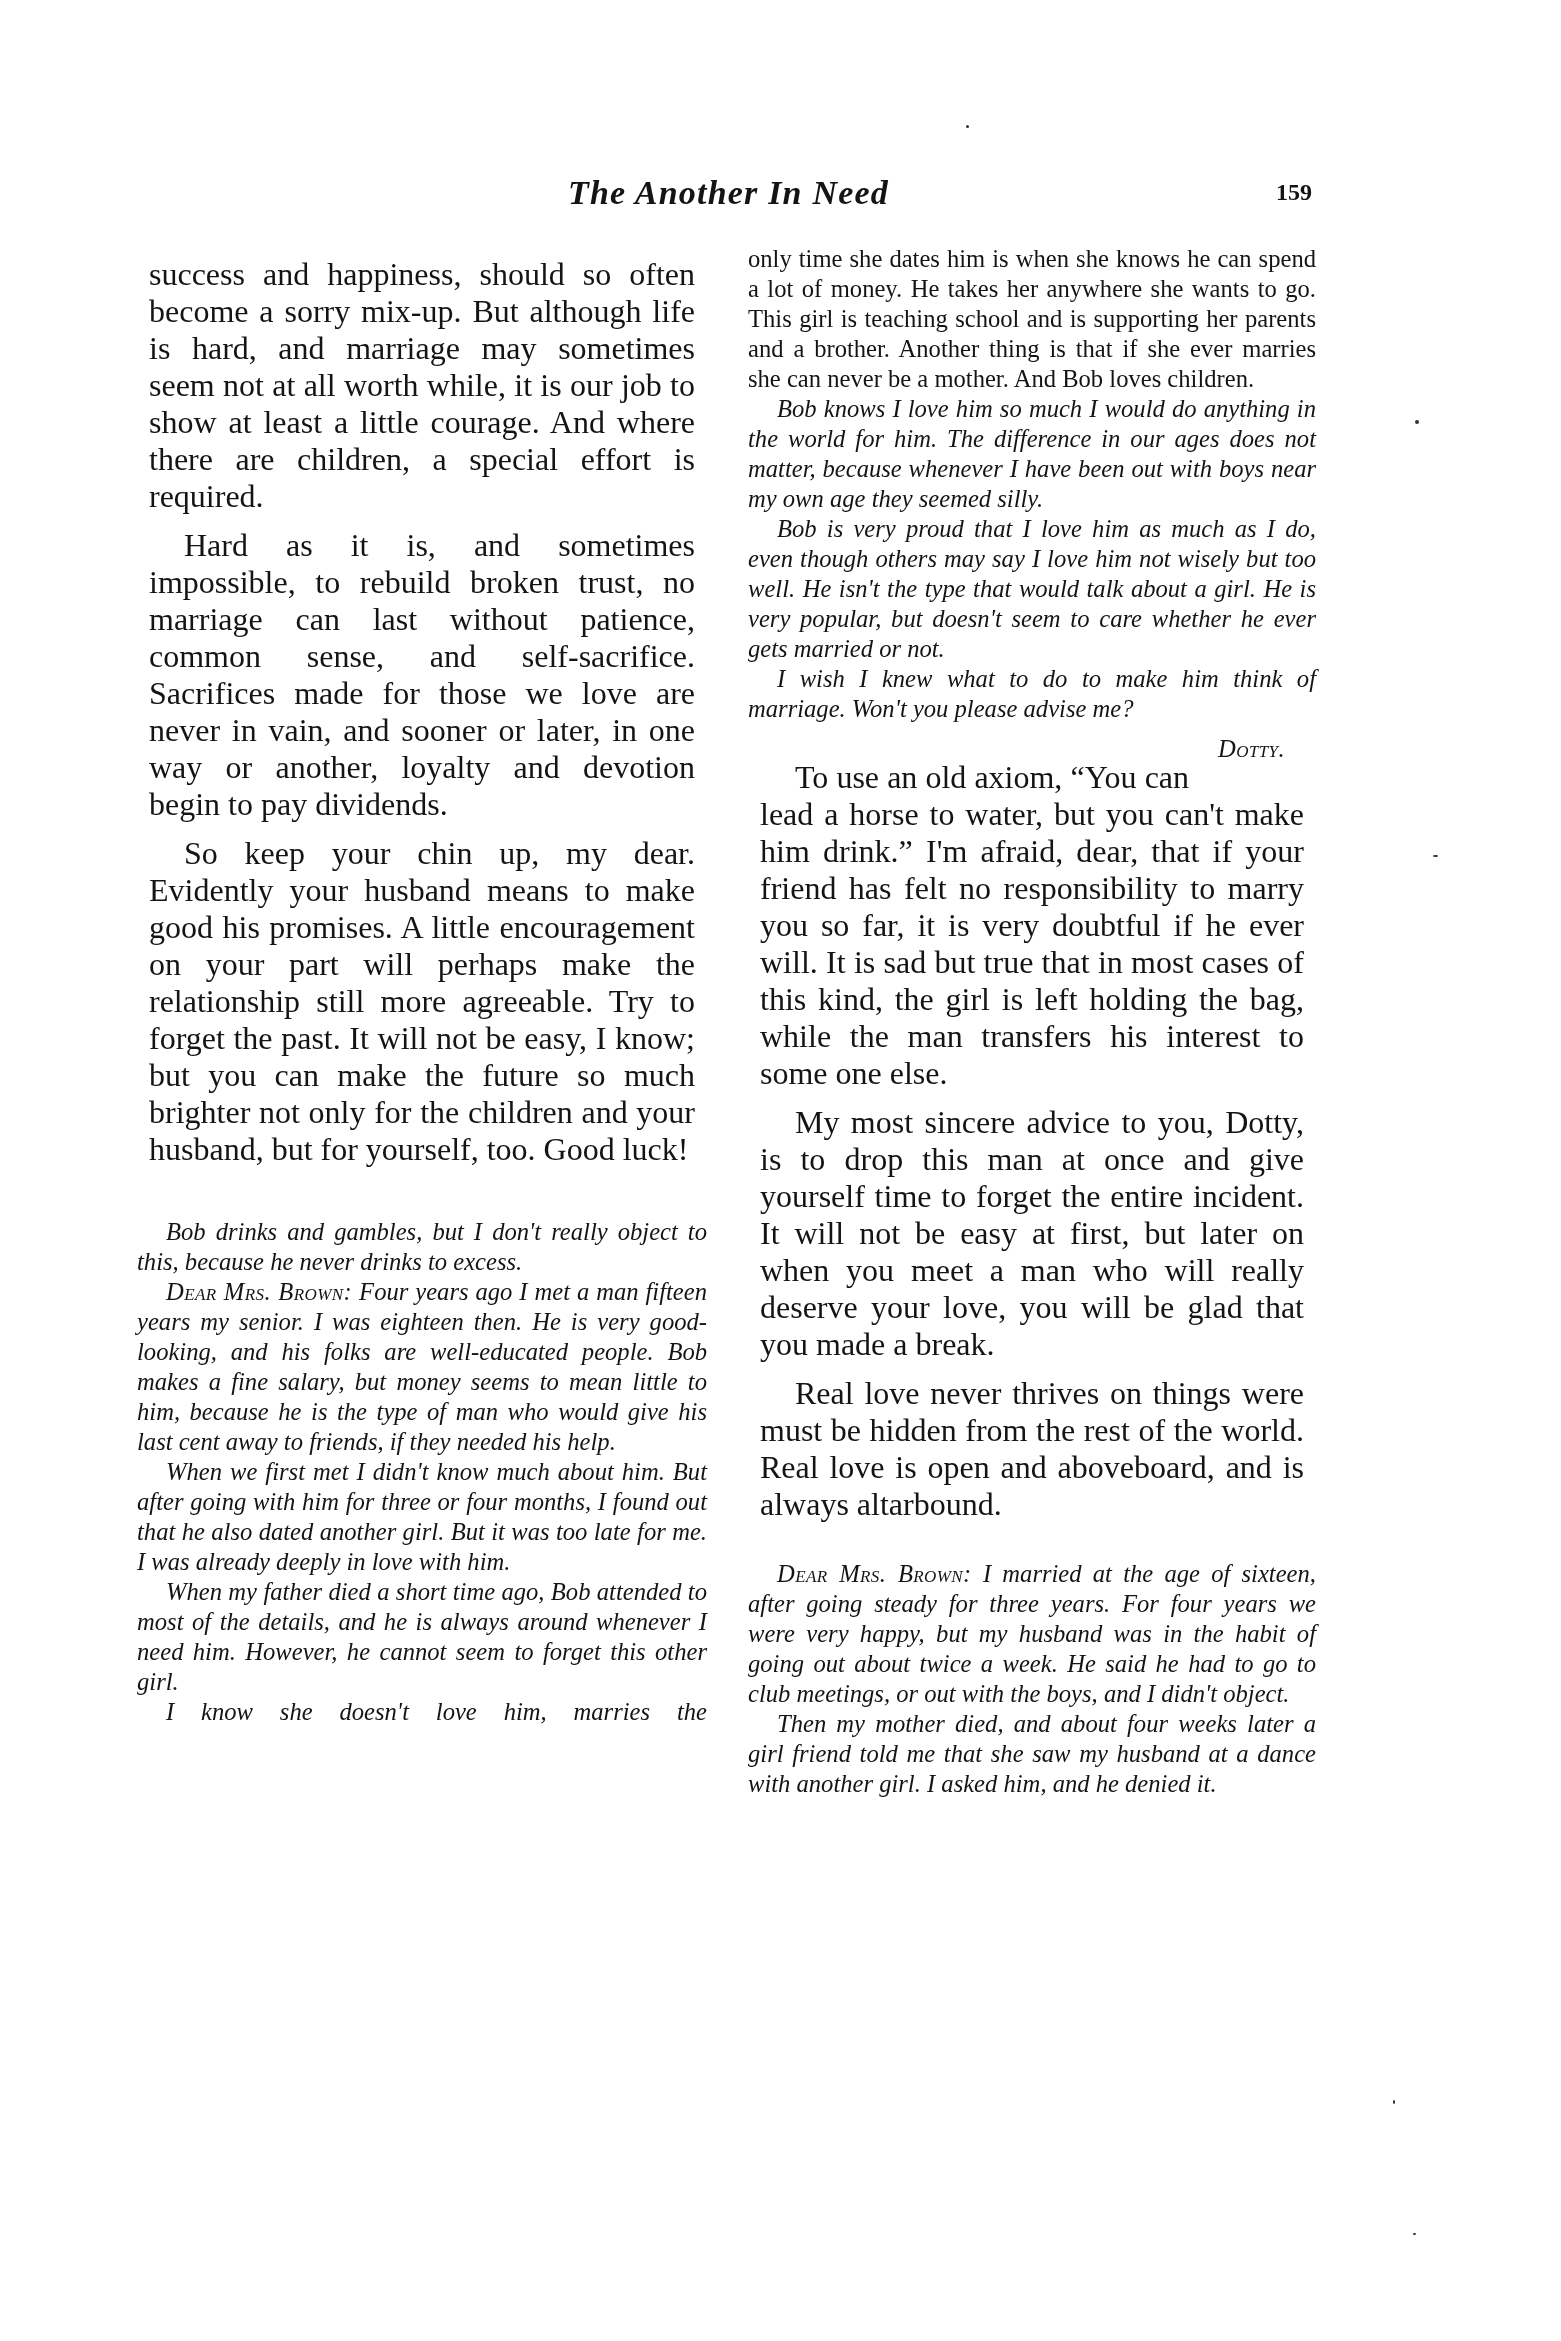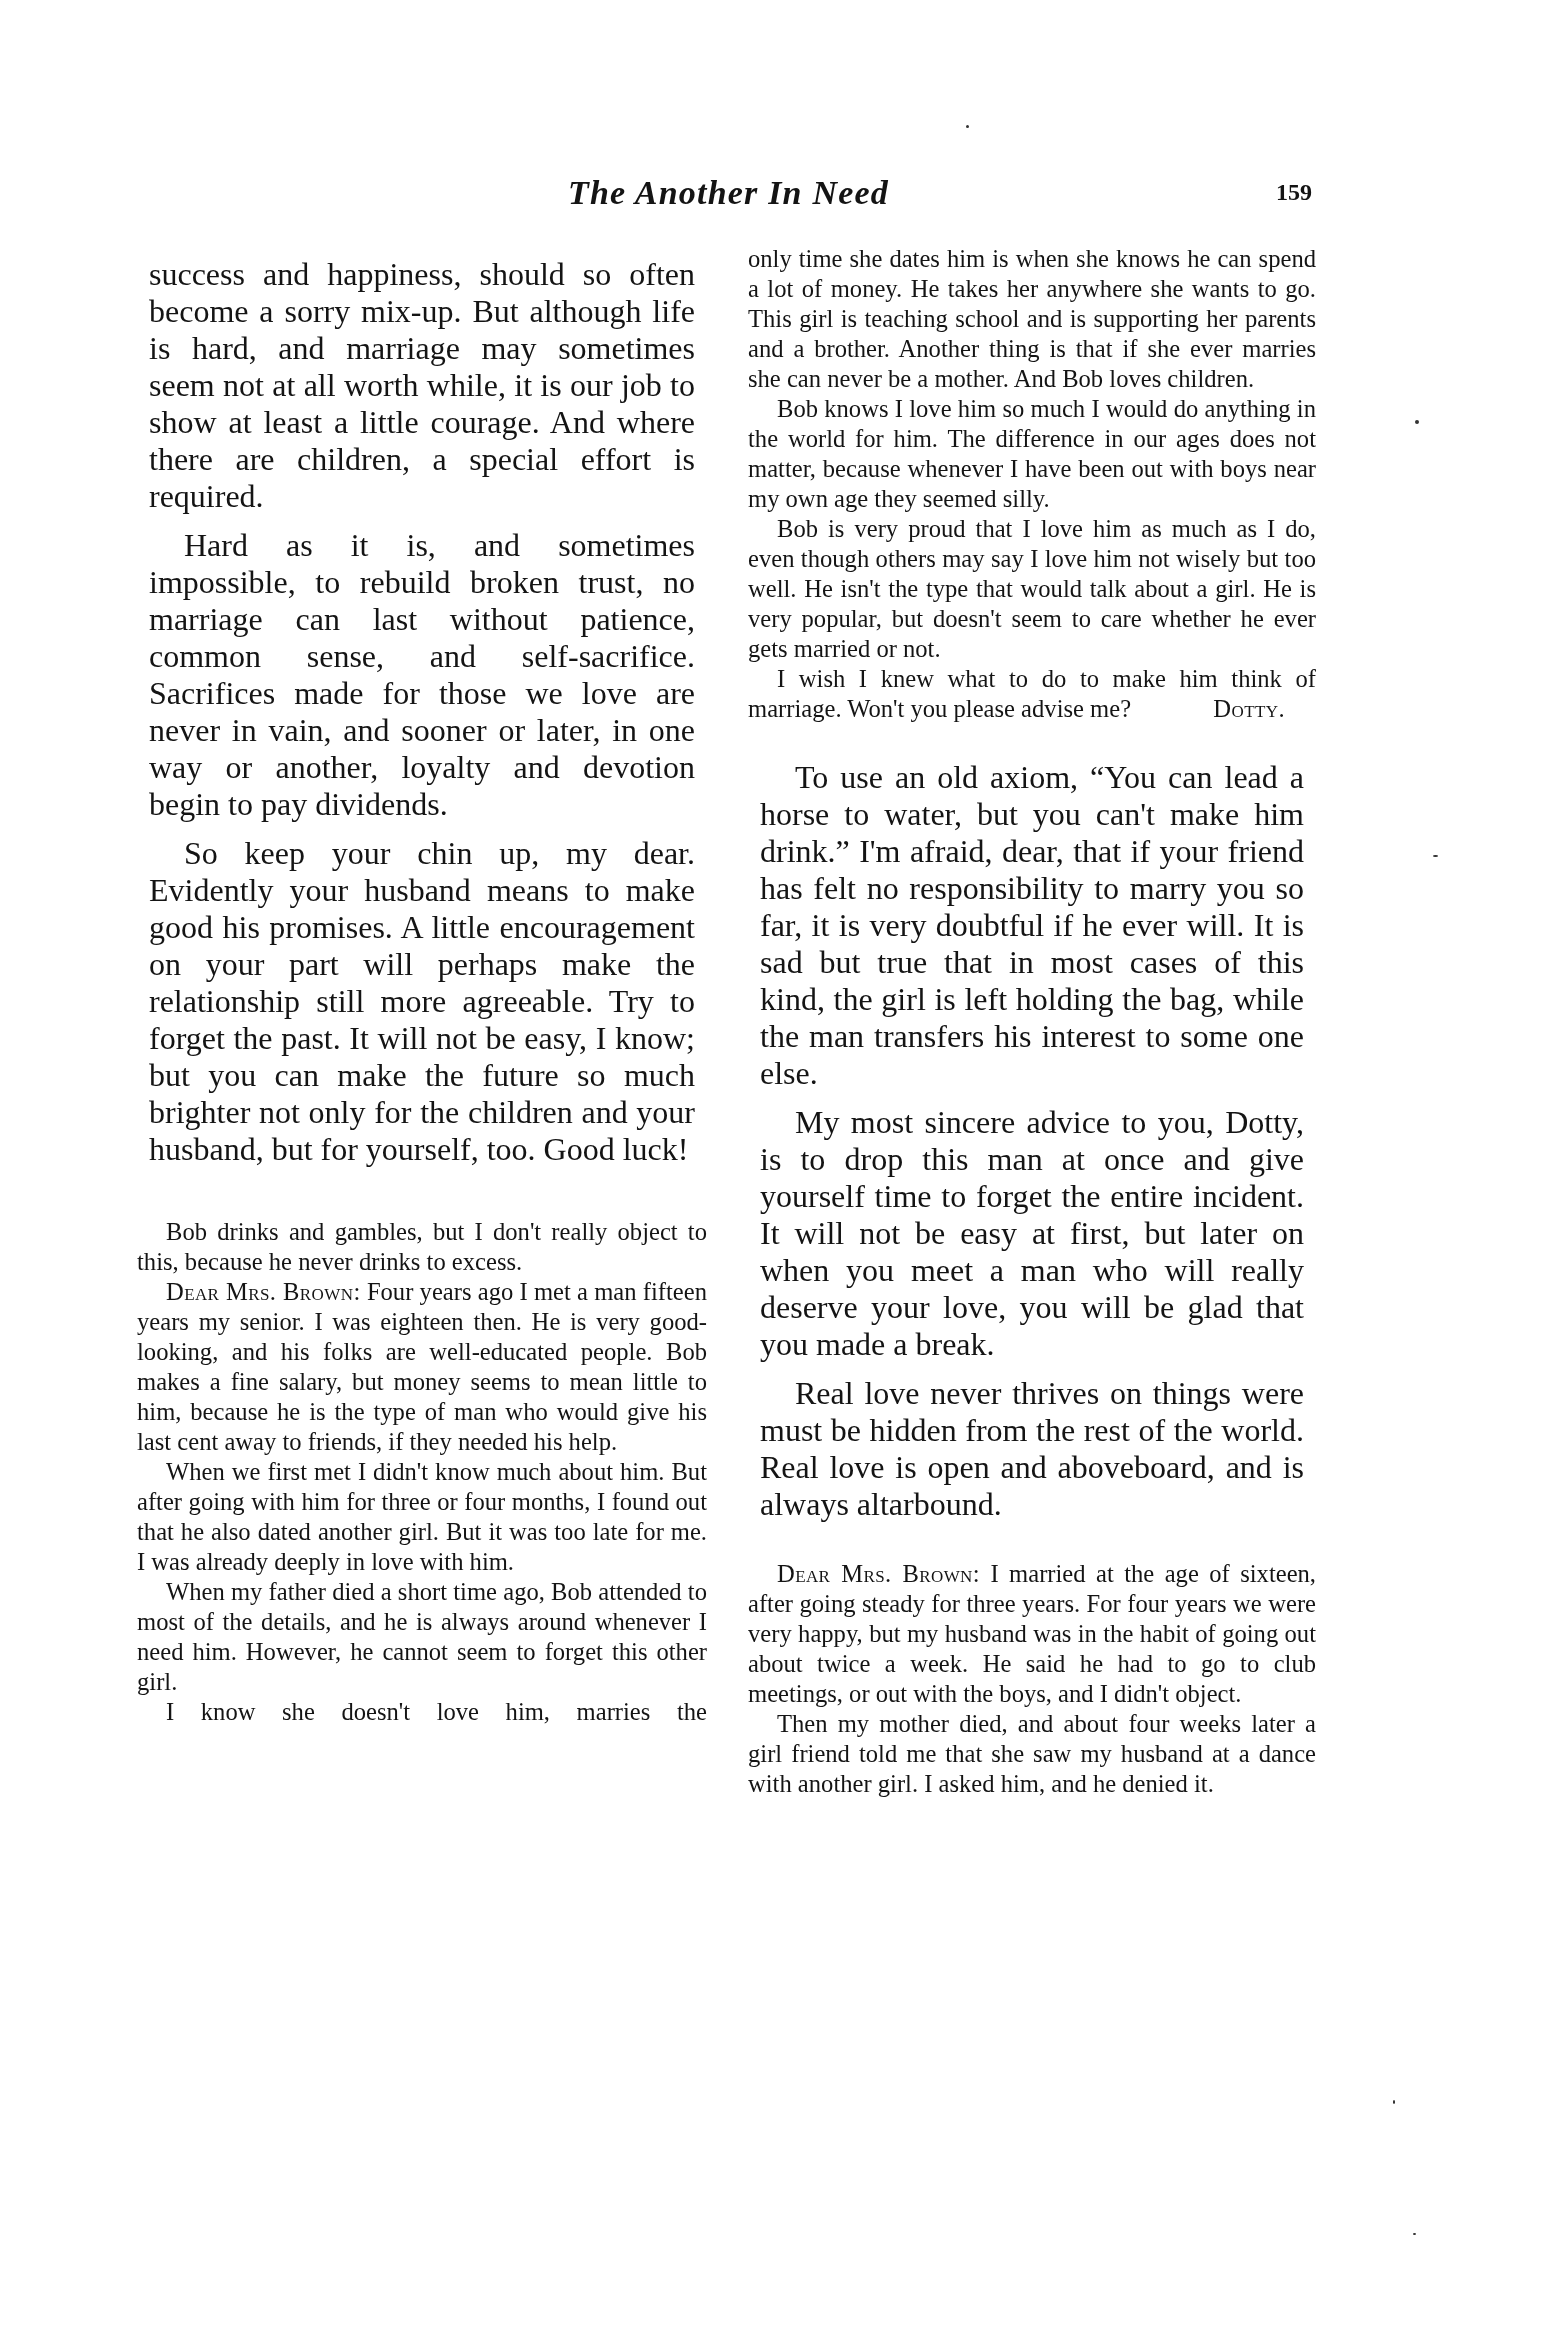--- a/index.html
+++ b/index.html
@@ -20,22 +20,22 @@
   .col { position: absolute; text-align: justify; hyphens: none; }
   .col-left { left: 137px; top: 244px; width: 570px; }
   .col-right { left: 748px; top: 244px; width: 568px; }
   .big p {
     margin: 12px; font-size: 32px; line-height: 37px; text-indent: 0;
   }
   .big p.indent { text-indent: 35px; }
   .small p {
     margin: 0; font-size: 24.6px; line-height: 30px;
   }
-  .small p.indent { text-indent: 29px; }
-  .smallcaps { font-variant: small-caps; letter-spacing: 0.4px; }
+  .small p.indent { text-indent: 29px; font-style: italic; }
+  .smallcaps { font-variant: small-caps; letter-spacing: 0.4px; margin-top: 40px; }
   .gap-lg { height: 37px; }
   .gap-md { height: 23.4px; }
   p { text-align-last: left; }
   .justify-last { text-align-last: justify; }
   .speck { position: absolute; background: #333; border-radius: 50%; }
 </style>
 </head>
 <body>
 
 <div class="running-head">

